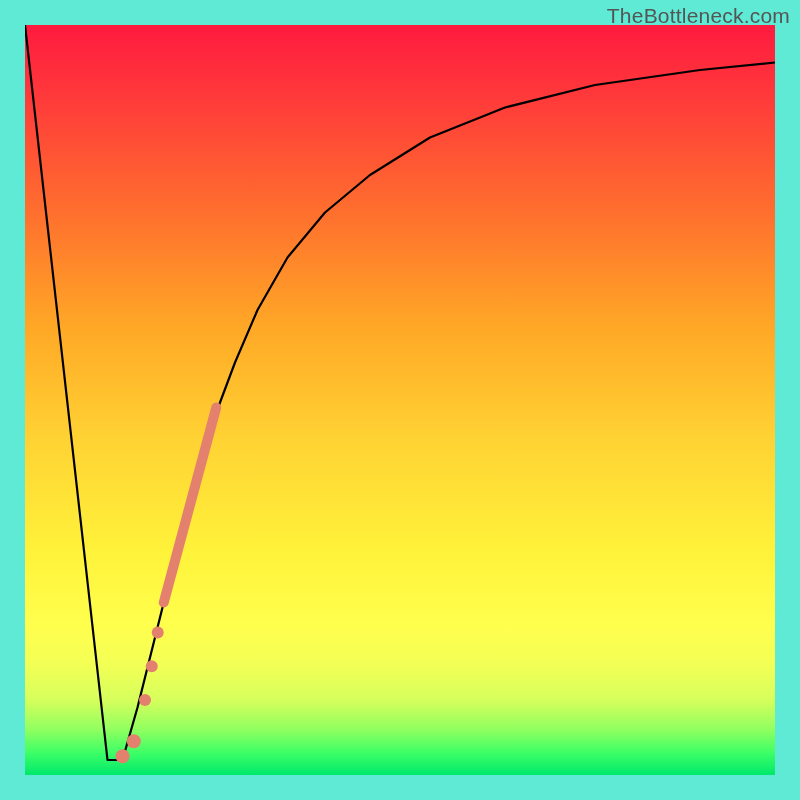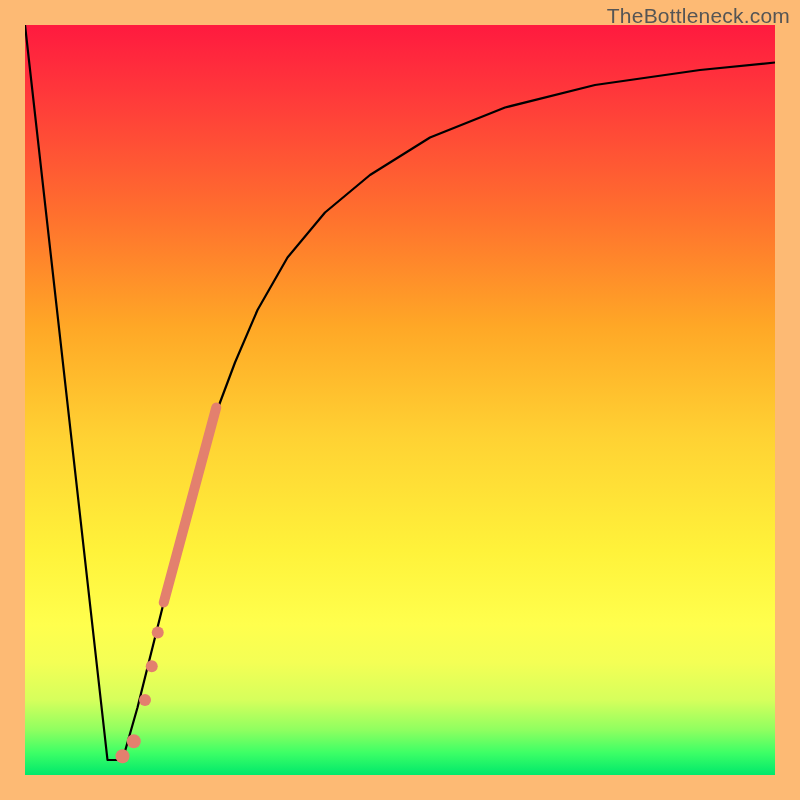--- a/index.html
+++ b/index.html
@@ -8,21 +8,21 @@
     width: 800px;
     height: 800px;
     overflow: hidden;
     background: #000;
     font-family: Arial, Helvetica, sans-serif;
   }
   .frame {
     position: absolute;
     left: 0; top: 0;
     width: 800px; height: 800px;
-    background: #fdba74;
+    background: #5eead4;
   }
   .plot-area {
     position: absolute;
     left: 25px;
     top: 25px;
     width: 750px;
     height: 750px;
     overflow: hidden;
   }
   .gradient {

